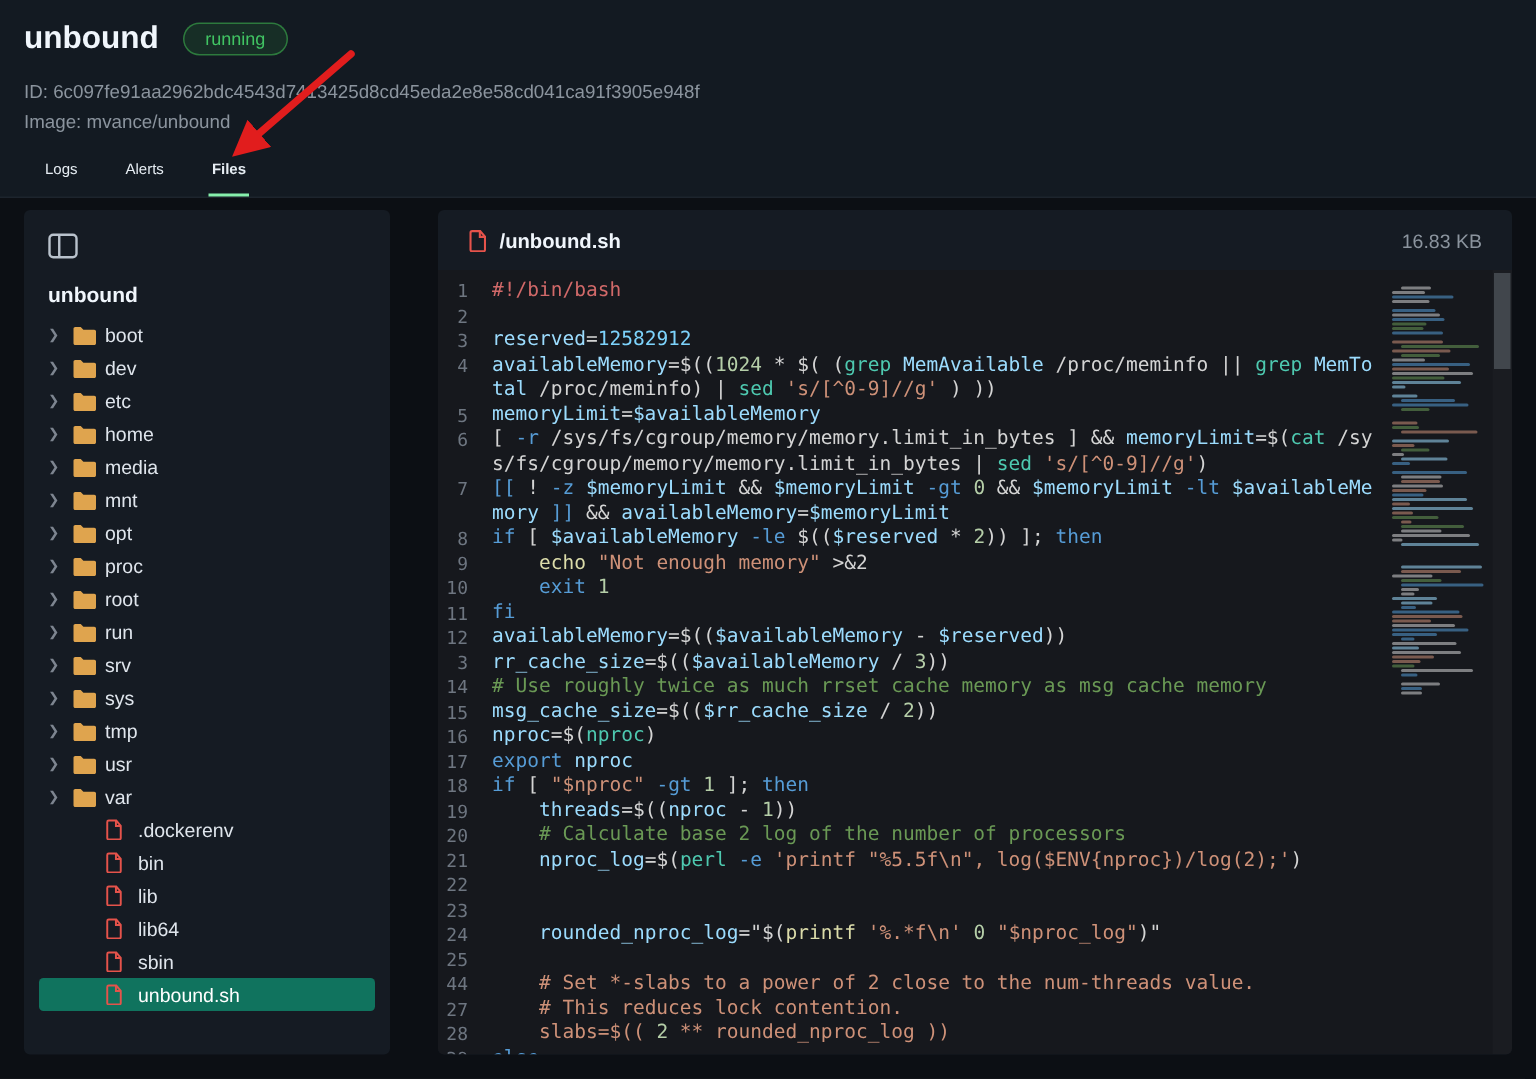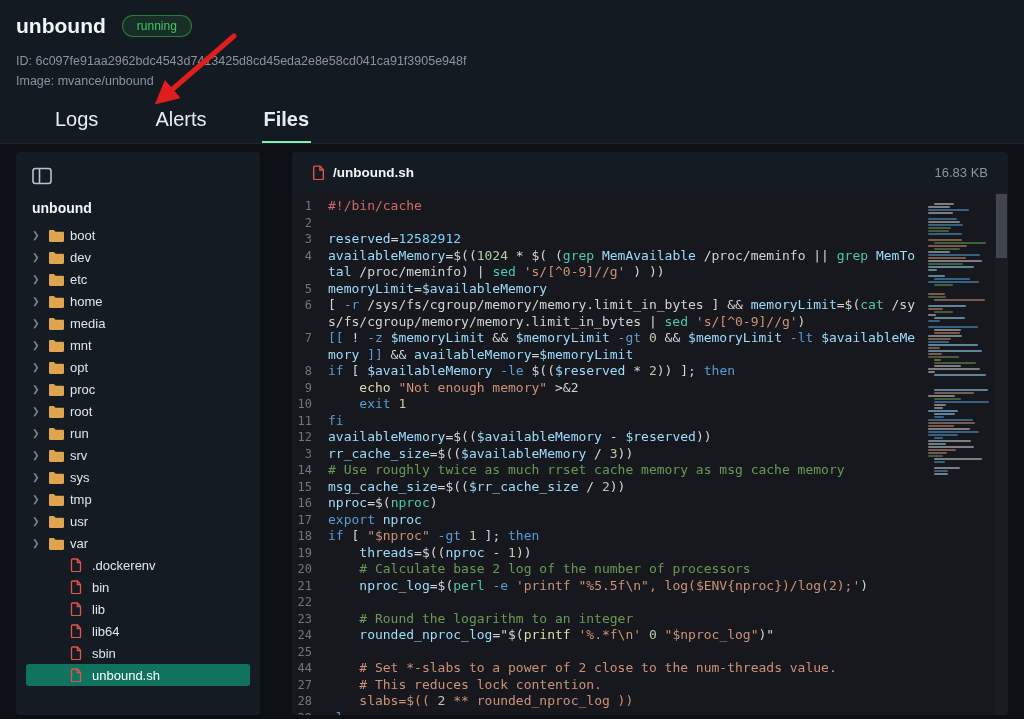--- a/index.html
+++ b/index.html
@@ -8,21 +8,21 @@
 
   
   .hdr { background:#131a22; padding:14px 16px 0 16px; border-bottom:1px solid #1d242d; }
   .title-row { display:flex; align-items:center; gap:16px; }
   .page-title { font-size:21px; font-weight:bold; color:#f0f6fc; }
   .badge { font-size:12px; color:var(--status-green); background:rgba(46,160,67,.15);
            border:1px solid rgba(63,185,80,.55); border-radius:12px; padding:3px 14px; }
   .meta { font-size:12.5px; color:#8b949e; margin-top:6px; }
   .meta.first { margin-top:16px; }
   .tabs { display:flex; gap:28px; margin-top:16px; padding-left:12px; }
-  .tab { font-size:20px; color:#e6edf3; padding:4px 2px 10px 2px; cursor:pointer;margin-left:25px; }
+  .tab { font-size:10px; color:#e6edf3; padding:4px 2px 10px 2px; cursor:pointer; }
   .tab.active { border-bottom:2px solid #86efac; font-weight:bold; }
 
   
   .arrow-svg { position:absolute; left:128px; top:30px; width:130px; height:92px; pointer-events:none; z-index:50; }
 
   
   .content { display:flex; gap:12px; padding:8px 16px 0 16px; height:571px; }
 
   
   .sidebar { width:244px; flex:none; background:#151b23; border-radius:4px; padding:12px 6px 0 10px; overflow:hidden; }
@@ -292,21 +292,21 @@
             <path d="M7.3 1v3.6h3.2" fill="none" stroke="#e5534b" stroke-width="1.3"></path>
           </svg>
       </span>
       <span class="vpath">/unbound.sh</span>
       <span class="vsize">16.83 KB</span>
     </div>
     <div class="code-area">
       <div class="code-scroll">
           <div class="code-line">
             <span class="ln">1</span>
-            <span class="ct"><span style="color: rgb(209, 105, 105);">#!/bin/cache</span></span>
+            <span class="ct"><span style="color: rgb(209, 105, 105);">#!/bin/bash</span></span>
           </div>
           <div class="code-line">
             <span class="ln">2</span>
             <span class="ct">​</span>
           </div>
           <div class="code-line">
             <span class="ln">3</span>
             <span class="ct"><span style="color: rgb(156, 220, 254);">reserved</span><span style="color: rgb(212, 212, 212);">=</span><span style="color: #7dd3fc;">12582912</span></span>
           </div>
           <div class="code-line">
@@ -380,21 +380,21 @@
           <div class="code-line">
             <span class="ln">21</span>
             <span class="ct"><span style="color: rgb(212, 212, 212);">    </span><span style="color: rgb(156, 220, 254);">nproc_log</span><span style="color: rgb(212, 212, 212);">=$(</span><span style="color: rgb(78, 201, 176);">perl</span><span style="color: rgb(212, 212, 212);"> </span><span style="color: rgb(86, 156, 214);">-e</span><span style="color: rgb(212, 212, 212);"> </span><span style="color: rgb(206, 145, 120);">'printf "%5.5f\n", log($ENV{nproc})/log(2);'</span><span style="color: rgb(212, 212, 212);">)</span></span>
           </div>
           <div class="code-line">
             <span class="ln">22</span>
             <span class="ct">​</span>
           </div>
           <div class="code-line">
             <span class="ln">23</span>
-            <span class="ct"><span style="color: rgb(212, 212, 212);">    </span><span style="color: rgb(106, 153, 85);"># Round the logarithm to an integer</span></span>
+            <span class="ct"><span style="color: rgb(212, 212, 212);">    </span></span>
           </div>
           <div class="code-line">
             <span class="ln">24</span>
             <span class="ct"><span style="color: rgb(212, 212, 212);">    </span><span style="color: rgb(156, 220, 254);">rounded_nproc_log</span><span style="color: rgb(212, 212, 212);">="$(</span><span style="color: rgb(220, 220, 170);">printf</span><span style="color: rgb(212, 212, 212);"> </span><span style="color: rgb(206, 145, 120);">'%.*f\n'</span><span style="color: rgb(212, 212, 212);"> </span><span style="color: rgb(181, 206, 168);">0</span><span style="color: rgb(212, 212, 212);"> </span><span style="color: rgb(206, 145, 120);">"$nproc_log"</span><span style="color: rgb(212, 212, 212);">)"</span></span>
           </div>
           <div class="code-line">
             <span class="ln">25</span>
             <span class="ct">​</span>
           </div>
           <div class="code-line">

